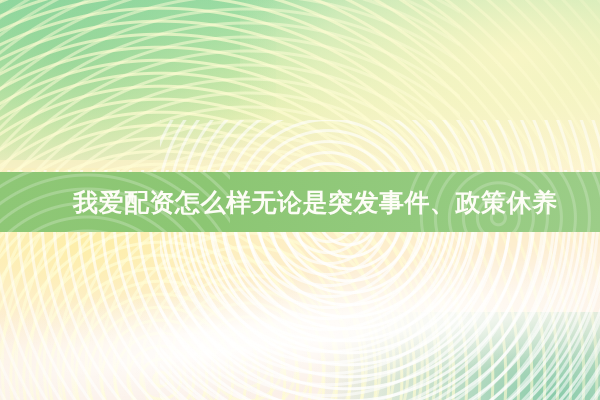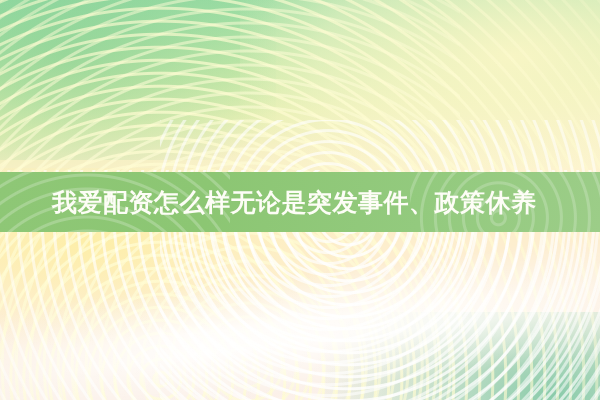--- a/index.html
+++ b/index.html
@@ -187,21 +187,21 @@
         rgba(255,255,255,0.20) 6px,
         rgba(255,255,255,0.20) 8px,
         rgba(255,255,255,0.00) 9px,
         rgba(255,255,255,0.00) 14px);
     pointer-events: none;
   }
 
   .title-text {
     position: relative;
     z-index: 2;
-    margin-left: 52px;
+    margin-left: 73px;
     color: #fdfdf6;
     font-size: 25px;
     font-weight: bold;
     letter-spacing: 0.5px;
     line-height: 1;
     white-space: nowrap;
     font-family: "DejaVu Sans", "Liberation Sans", sans-serif;
   }
 </style>
 </head>

